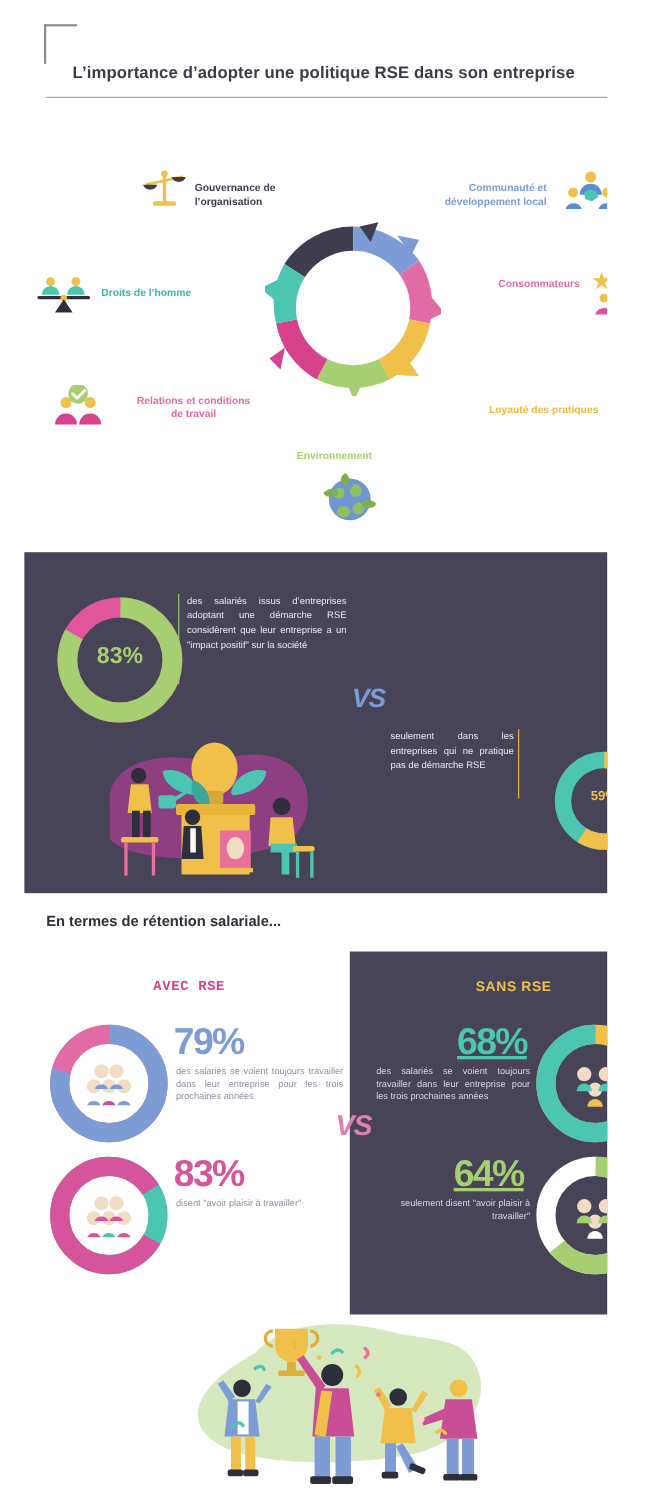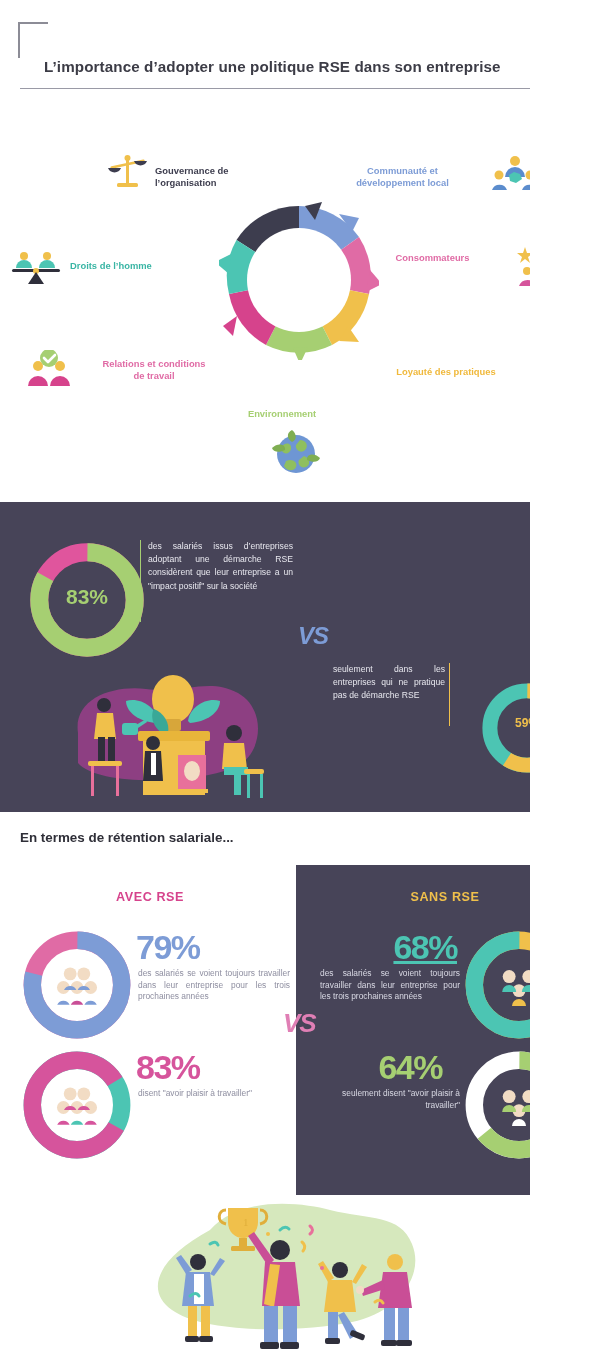--- a/index.html
+++ b/index.html
@@ -3,41 +3,41 @@
 <meta charset="utf-8">
 <style>
   html,body{margin:0;padding:0;}
   body{
     width:595px;height:1354px;
     background:#ffffff;
     font-family:"Liberation Sans", sans-serif;
     overflow:hidden;
     position:relative;
   }
-  .page{position:relative;width:530px;height:1354px;overflow:hidden;background:#fff;}
+  .page{position:relative;width:530px;height:1354px;overflow:hidden;background:#fff;margin-left:22px;}
 
   
   .corner-tl{position:absolute;left:18px;top:22px;width:28px;height:34px;
     border-left:2px solid #8c8c96;border-top:2px solid #8c8c96;}
   .corner-br{position:absolute;left:548px;top:1302px;width:30px;height:30px;
     border-right:2px solid #9a9a9a;border-bottom:2px solid #9a9a9a;}
 
   
   .title{position:absolute;left:44px;top:58px;width:520px;
     font-size:15.2px;font-weight:bold;color:#3c3c46;letter-spacing:.1px;}
   .title-rule{position:absolute;left:20px;top:88px;width:556px;height:1px;background:#9a9aa6;}
   .subtitle{position:absolute;left:20px;top:112px;font-size:14px;font-weight:bold;color:#2f2f38;}
 
   
   .wheel-wrap{position:absolute;left:0;top:140px;width:595px;height:360px;}
   .wheel{position:absolute;left:219px;top:60px;width:160px;height:160px;}
   .wheel svg{display:block;}
 
   .lbl{position:absolute;font-size:9.4px;font-weight:bold;line-height:12px;}
-  .lbl.r{text-align:center;}
+  .lbl.r{text-align:right;}
   .lbl.l{text-align:left;}
   .lbl.c{text-align:center;}
 
   .ico{position:absolute;}
   .ico svg{display:block;}
 
   
   .band{position:absolute;left:0;top:502px;width:595px;height:310px;background:#474458;}
   .donut-lbl{position:absolute;font-weight:bold;}
 
@@ -275,21 +275,21 @@
       <rect x="186" y="110" width="7" height="22" fill="#4cc5b3"></rect>
       <rect x="196" y="106" width="20" height="5" rx="2" fill="#f0c04b"></rect>
       <rect x="199" y="111" width="3" height="24" fill="#4cc5b3"></rect>
       <rect x="212" y="111" width="3" height="24" fill="#4cc5b3"></rect>
     </svg>
   </div>
 
   <div class="sec3-title">En termes de rétention salariale...</div>
   <div class="dark-panel"></div>
 
-  <div class="col-head" style="left:60px;top:890px;width:180px;text-align:center;color:#d6438c;">AVEC RSE</div>
+  <div class="col-head" style="left:60px;top:890px;width:180px;text-align:center;color:#d6438c;font-family:Liberation Mono, monospace;">AVEC RSE</div>
   <div class="col-head" style="left:355px;top:890px;width:180px;text-align:center;color:#f0c04b;">SANS RSE</div>
 
   <div style="position:absolute;left:18px;top:926px;width:118px;height:118px;">
     <svg width="118" height="118" viewBox="0 0 42 42">
       <circle cx="21" cy="21" r="15.91" fill="transparent" stroke="#e06ba5" stroke-width="6.2"></circle>
       <circle cx="21" cy="21" r="15.91" fill="transparent" stroke="#7d9cd6" stroke-width="6.2" stroke-dasharray="79 21" stroke-dashoffset="25"></circle>
       <g transform="translate(21,21) scale(0.44)">
         <circle cx="0" cy="2" r="5.2" fill="#f2dcc4"></circle>
         <circle cx="-11" cy="2" r="5.2" fill="#f2dcc4"></circle>
         <circle cx="11" cy="2" r="5.2" fill="#f2dcc4"></circle>
@@ -353,21 +353,21 @@
       <g transform="translate(21,21) scale(0.5)">
         <circle cx="-7" cy="-6" r="4.6" fill="#f2dcc4"></circle>
         <circle cx="7" cy="-6" r="4.6" fill="#f2dcc4"></circle>
         <circle cx="0" cy="4" r="4.6" fill="#f2dcc4"></circle>
         <path d="M-12 5 a5 5 0 0 1 10 0 z" fill="#a6cf72"></path>
         <path d="M2 5 a5 5 0 0 1 10 0 z" fill="#a6cf72"></path>
         <path d="M-5 15 a5 5 0 0 1 10 0 z" fill="#ffffff"></path>
       </g>
     </svg>
   </div>
-  <div class="big-pct" style="left:282px;top:1048px;width:160px;text-align:right;font-size:34px;color:#a6cf72;">64%</div>
+  <div class="big-pct" style="left:294px;top:1048px;width:160px;text-align:right;font-size:34px;color:#a6cf72;text-decoration:underline;">64%</div>
   <div class="stat-txt rt" style="left:310px;top:1088px;width:150px;color:#d9d9e4;">seulement disent "avoir plaisir à travailler"</div>
 
   <div class="hero">
     <svg width="300" height="164" viewBox="0 0 300 164">
       <path d="M60 40 c30 -34 90 -28 120 -20 c40 10 70 4 82 34 c14 34 -18 70 -60 78 c-62 12 -150 10 -180 -12 c-28 -20 -14 -52 38 -80 z" fill="#d6e8bd"></path>
 
       <path d="M78 18 h30 v14 c0 10 -7 16 -15 16 s-15 -6 -15 -16 z" fill="#f0c04b"></path>
       <path d="M76 20 c-8 0 -10 12 0 14" stroke="#e0ae3a" stroke-width="3" fill="none"></path>
       <path d="M110 20 c8 0 10 12 0 14" stroke="#e0ae3a" stroke-width="3" fill="none"></path>
       <rect x="89" y="48" width="8" height="9" fill="#e0ae3a"></rect>

